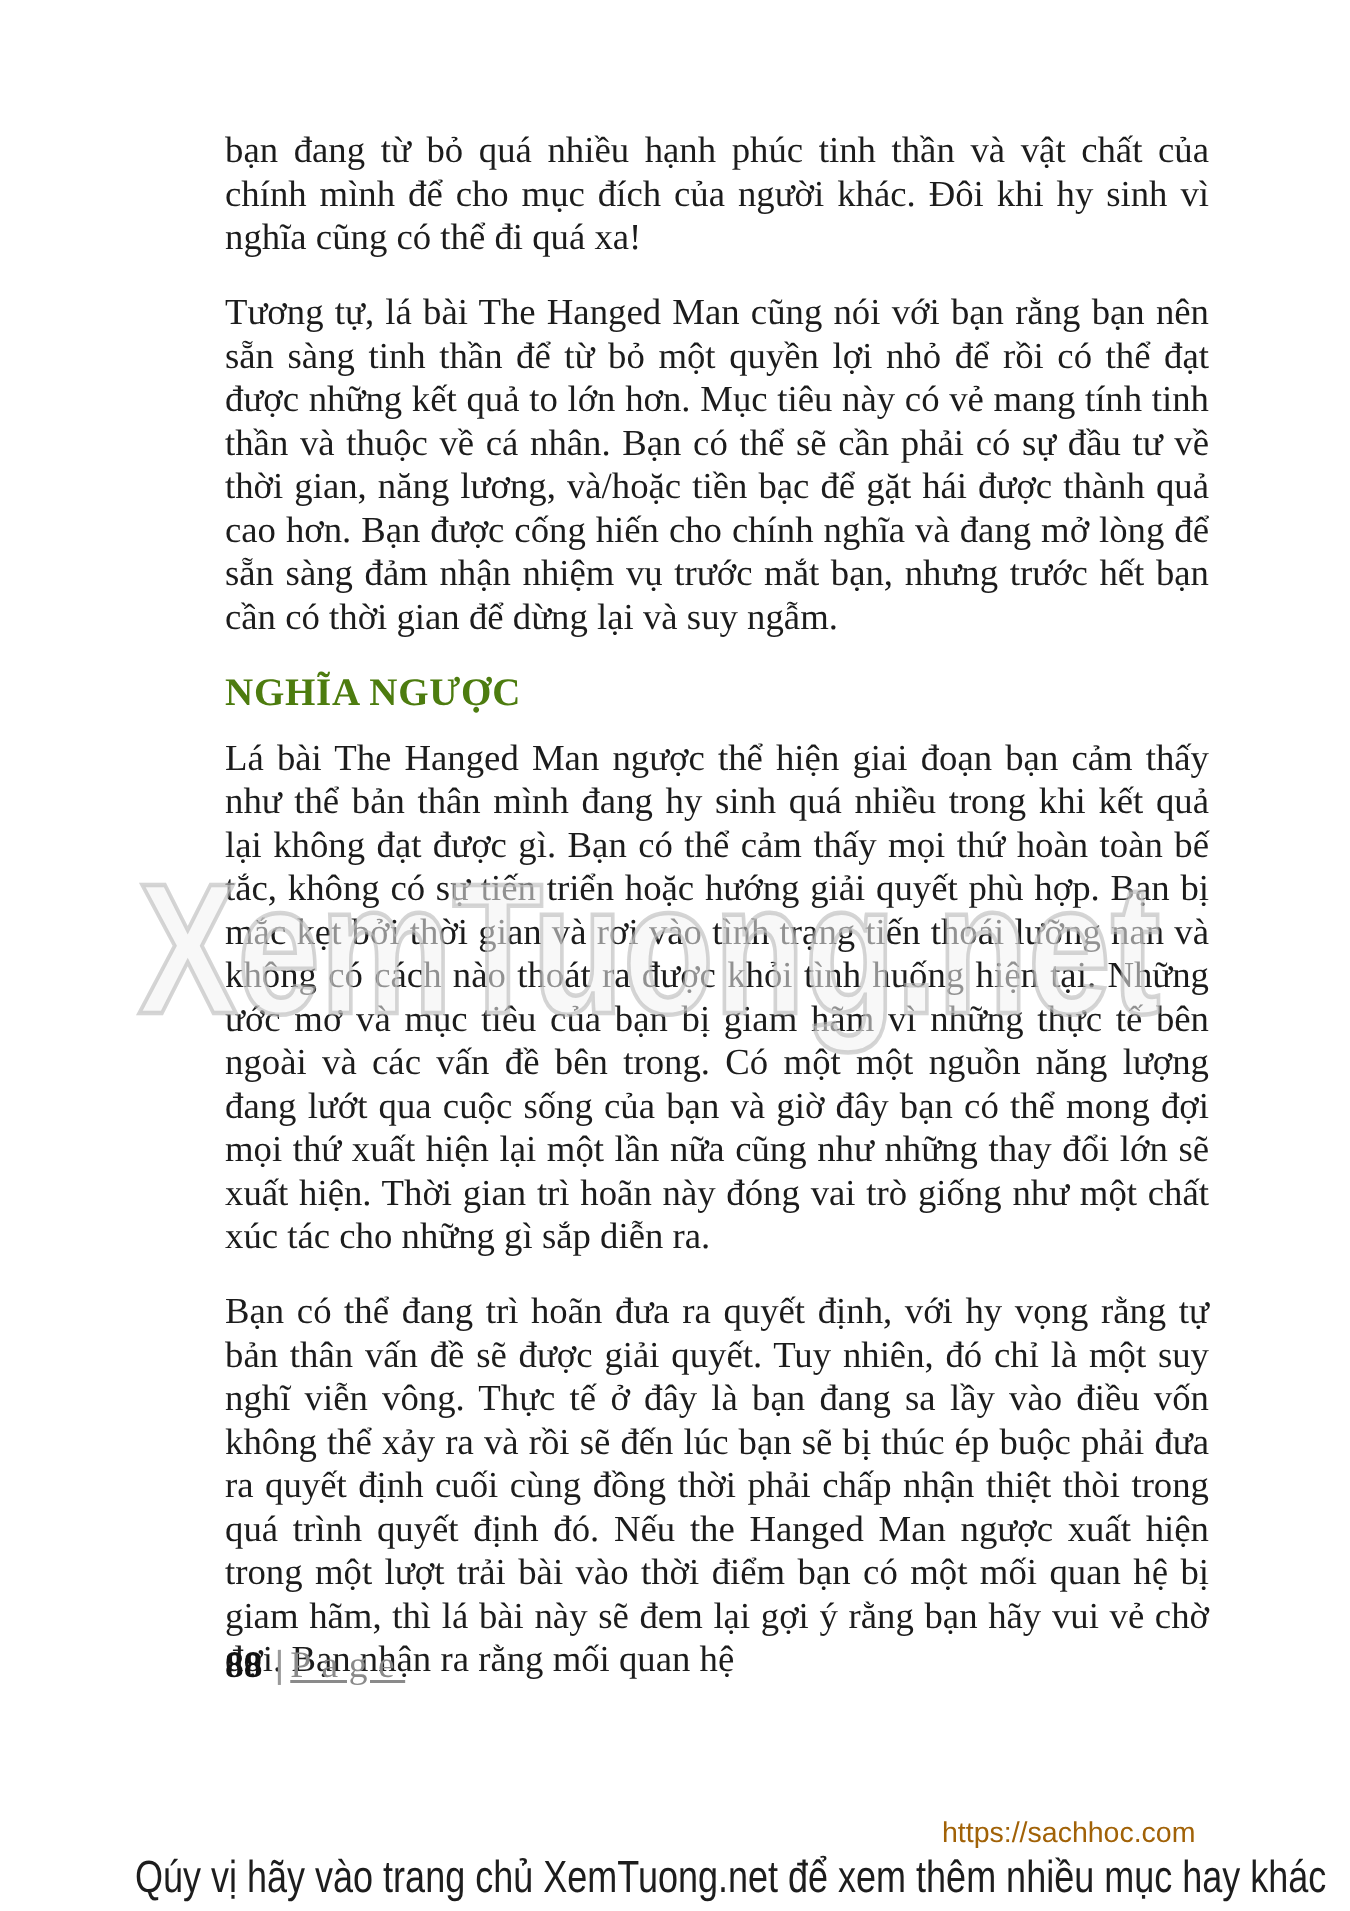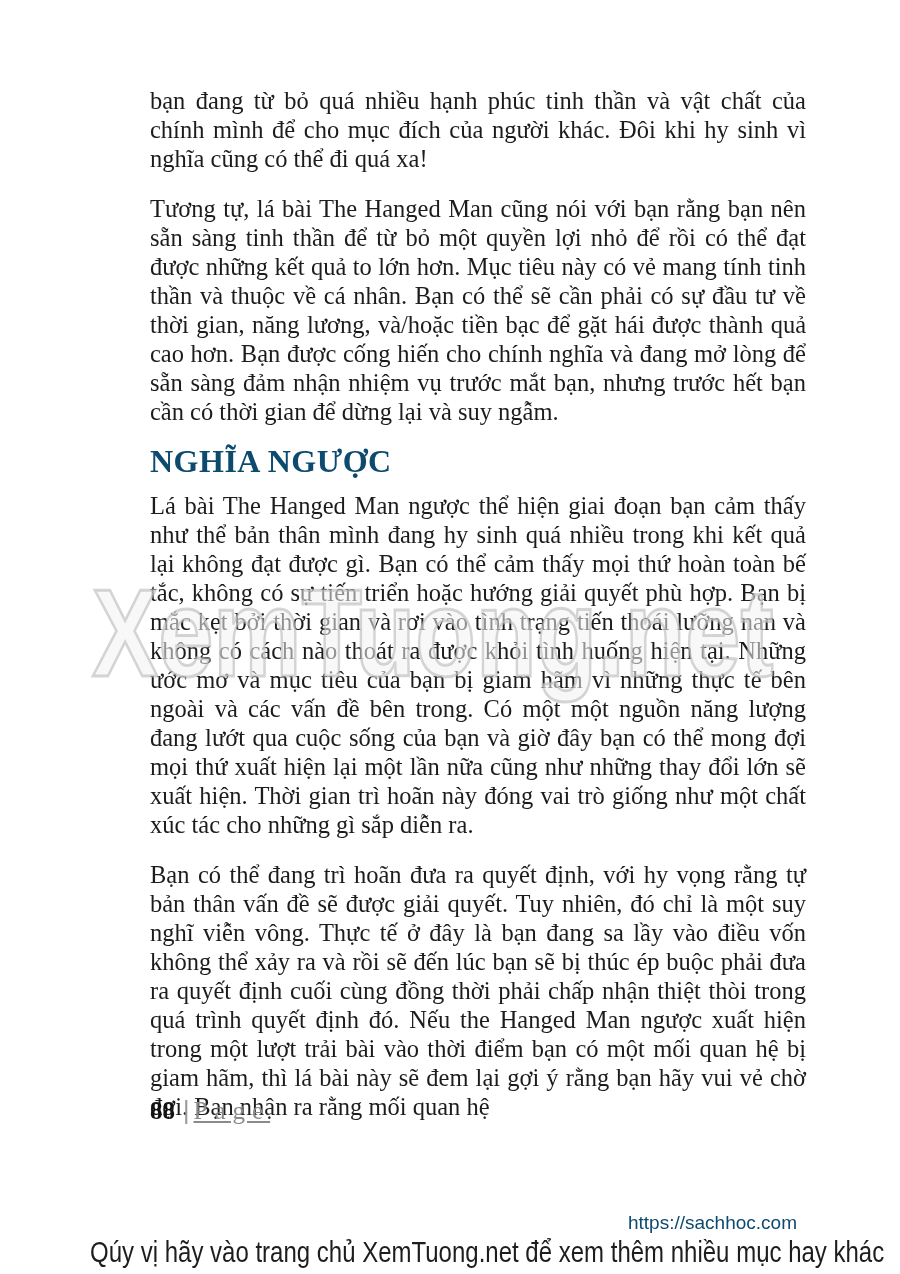--- a/index.html
+++ b/index.html
@@ -15,24 +15,24 @@
     left:150px;top:86px;width:656px;
     color:#1c1c1c;
   }
   .content p{
     font-size:24.5px;
     line-height:29px;
     text-align:justify;
     margin:0 0 21px 0;
   }
   .content h2{
-    font-size:32px;
+    font-size:26px;
     line-height:29px;
     font-weight:bold;
-    color:#0c4a6e;
+    color:#4d7c0f;
     margin:0 0 15px 0;
     letter-spacing:0.5px;
   }
   .watermark{
     position:absolute;
     left:92px;top:568px;
     font-family:"Liberation Sans", sans-serif;
     font-weight:bold;
     font-size:124px;
     line-height:1.05;
@@ -88,17 +88,17 @@
     <p>Lá bài The Hanged Man ngược thể hiện giai đoạn bạn cảm thấy như thể bản thân mình đang hy sinh quá nhiều trong khi kết quả lại không đạt được gì. Bạn có thể cảm thấy mọi thứ hoàn toàn bế tắc, không có sự tiến triển hoặc hướng giải quyết phù hợp. Bạn bị mắc kẹt bởi thời gian và rơi vào tình trạng tiến thoái lưỡng nan và không có cách nào thoát ra được khỏi tình huống hiện tại. Những ước mơ và mục tiêu của bạn bị giam hãm vì những thực tế bên ngoài và các vấn đề bên trong. Có một một nguồn năng lượng đang lướt qua cuộc sống của bạn và giờ đây bạn có thể mong đợi mọi thứ xuất hiện lại một lần nữa cũng như những thay đổi lớn sẽ xuất hiện. Thời gian trì hoãn này đóng vai trò giống như một chất xúc tác cho những gì sắp diễn ra.</p>
     <p>Bạn có thể đang trì hoãn đưa ra quyết định, với hy vọng rằng tự bản thân vấn đề sẽ được giải quyết. Tuy nhiên, đó chỉ là một suy nghĩ viễn vông. Thực tế ở đây là bạn đang sa lầy vào điều vốn không thể xảy ra và rồi sẽ đến lúc bạn sẽ bị thúc ép buộc phải đưa ra quyết định cuối cùng đồng thời phải chấp nhận thiệt thòi trong quá trình quyết định đó. Nếu the Hanged Man ngược xuất hiện trong một lượt trải bài vào thời điểm bạn có một mối quan hệ bị giam hãm, thì lá bài này sẽ đem lại gợi ý rằng bạn hãy vui vẻ chờ đợi. Bạn nhận ra rằng mối quan hệ</p>
   </div>
 
   <div class="watermark">XemTuong.net</div>
 
   <div class="page-footer">
     <span class="num">88</span><span class="sep">|</span><span class="pg">Page</span>
   </div>
 
-  <a class="sachhoc-link" style="color: #0c4a6e;">https://sachhoc.com</a>
+  <a class="sachhoc-link" style="color: #a16207;">https://sachhoc.com</a>
 
   <div class="banner">Qúy vị hãy vào trang chủ XemTuong.net để xem thêm nhiều mục hay khác</div>
 
 </div>
 
 </body></html>

